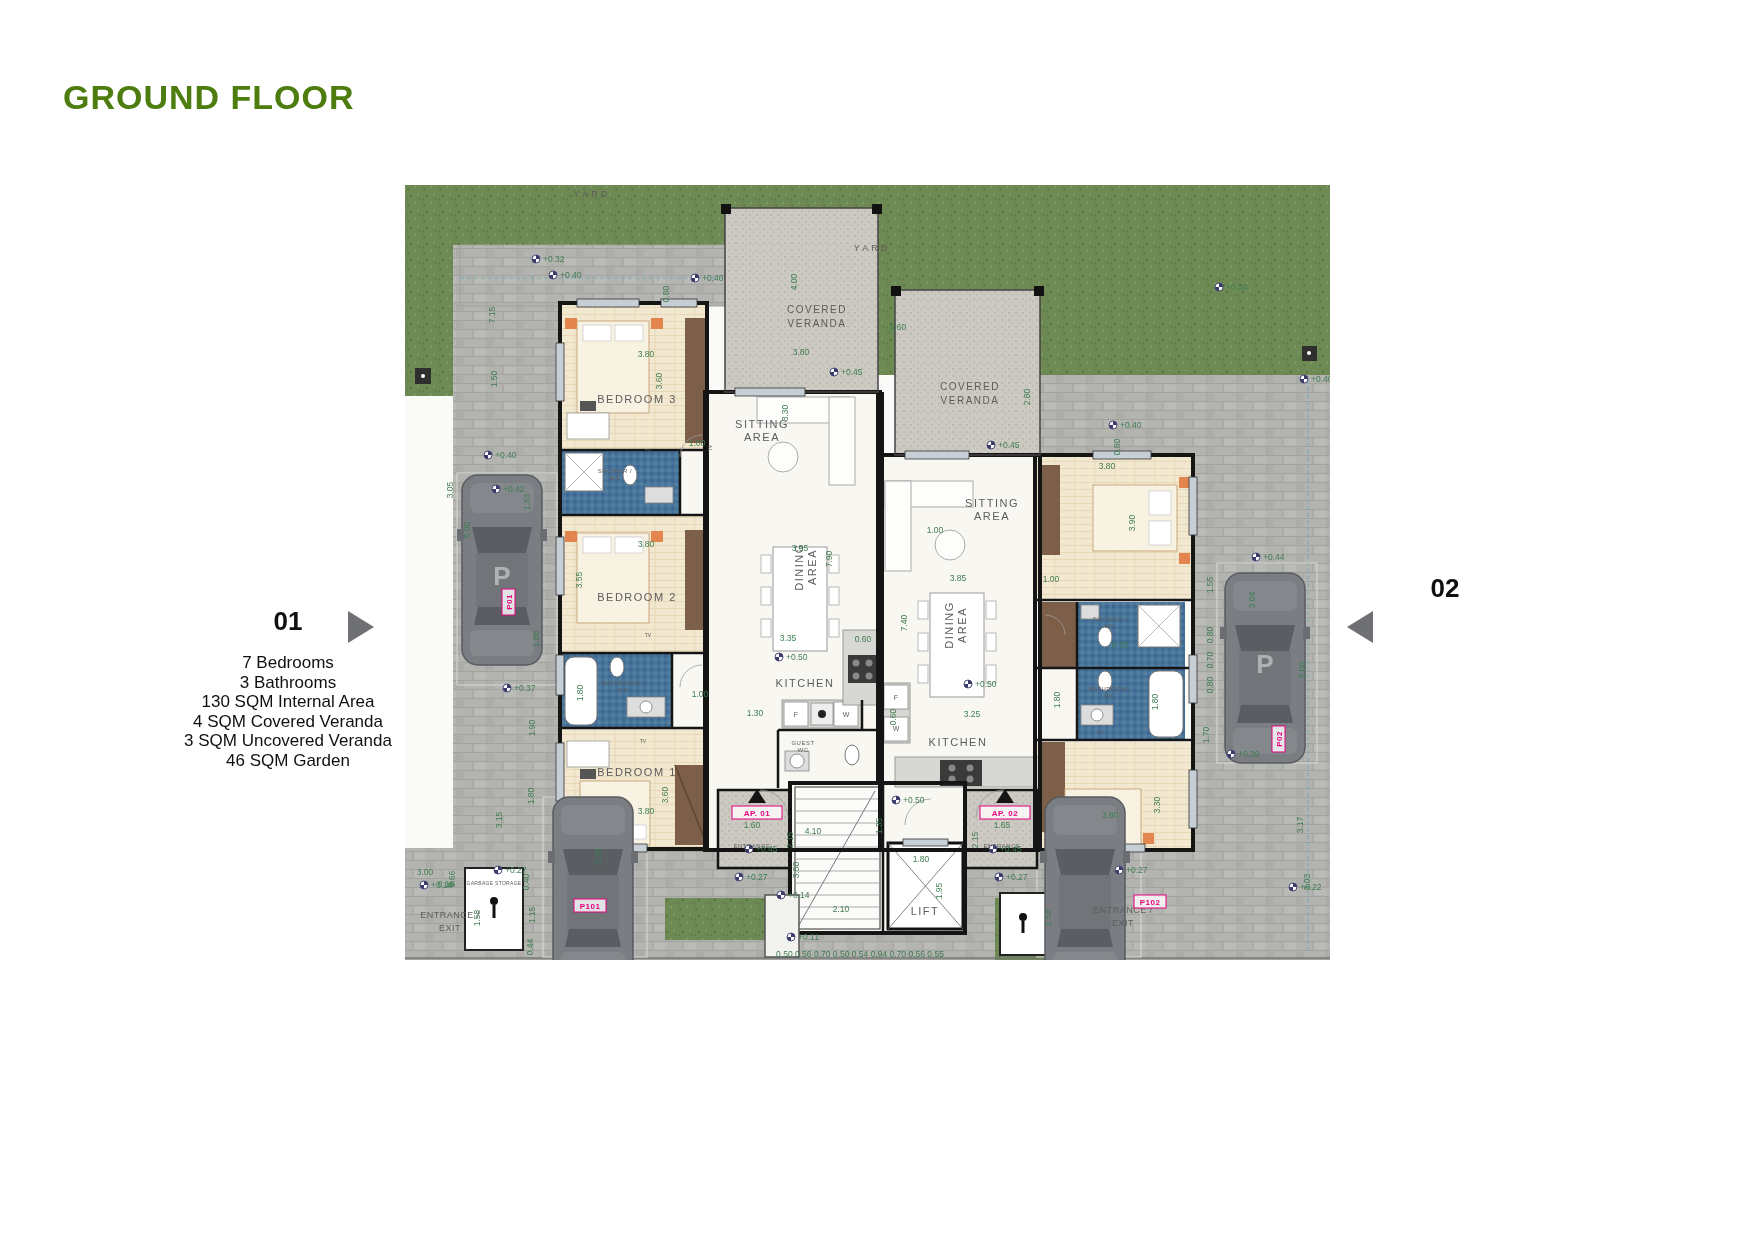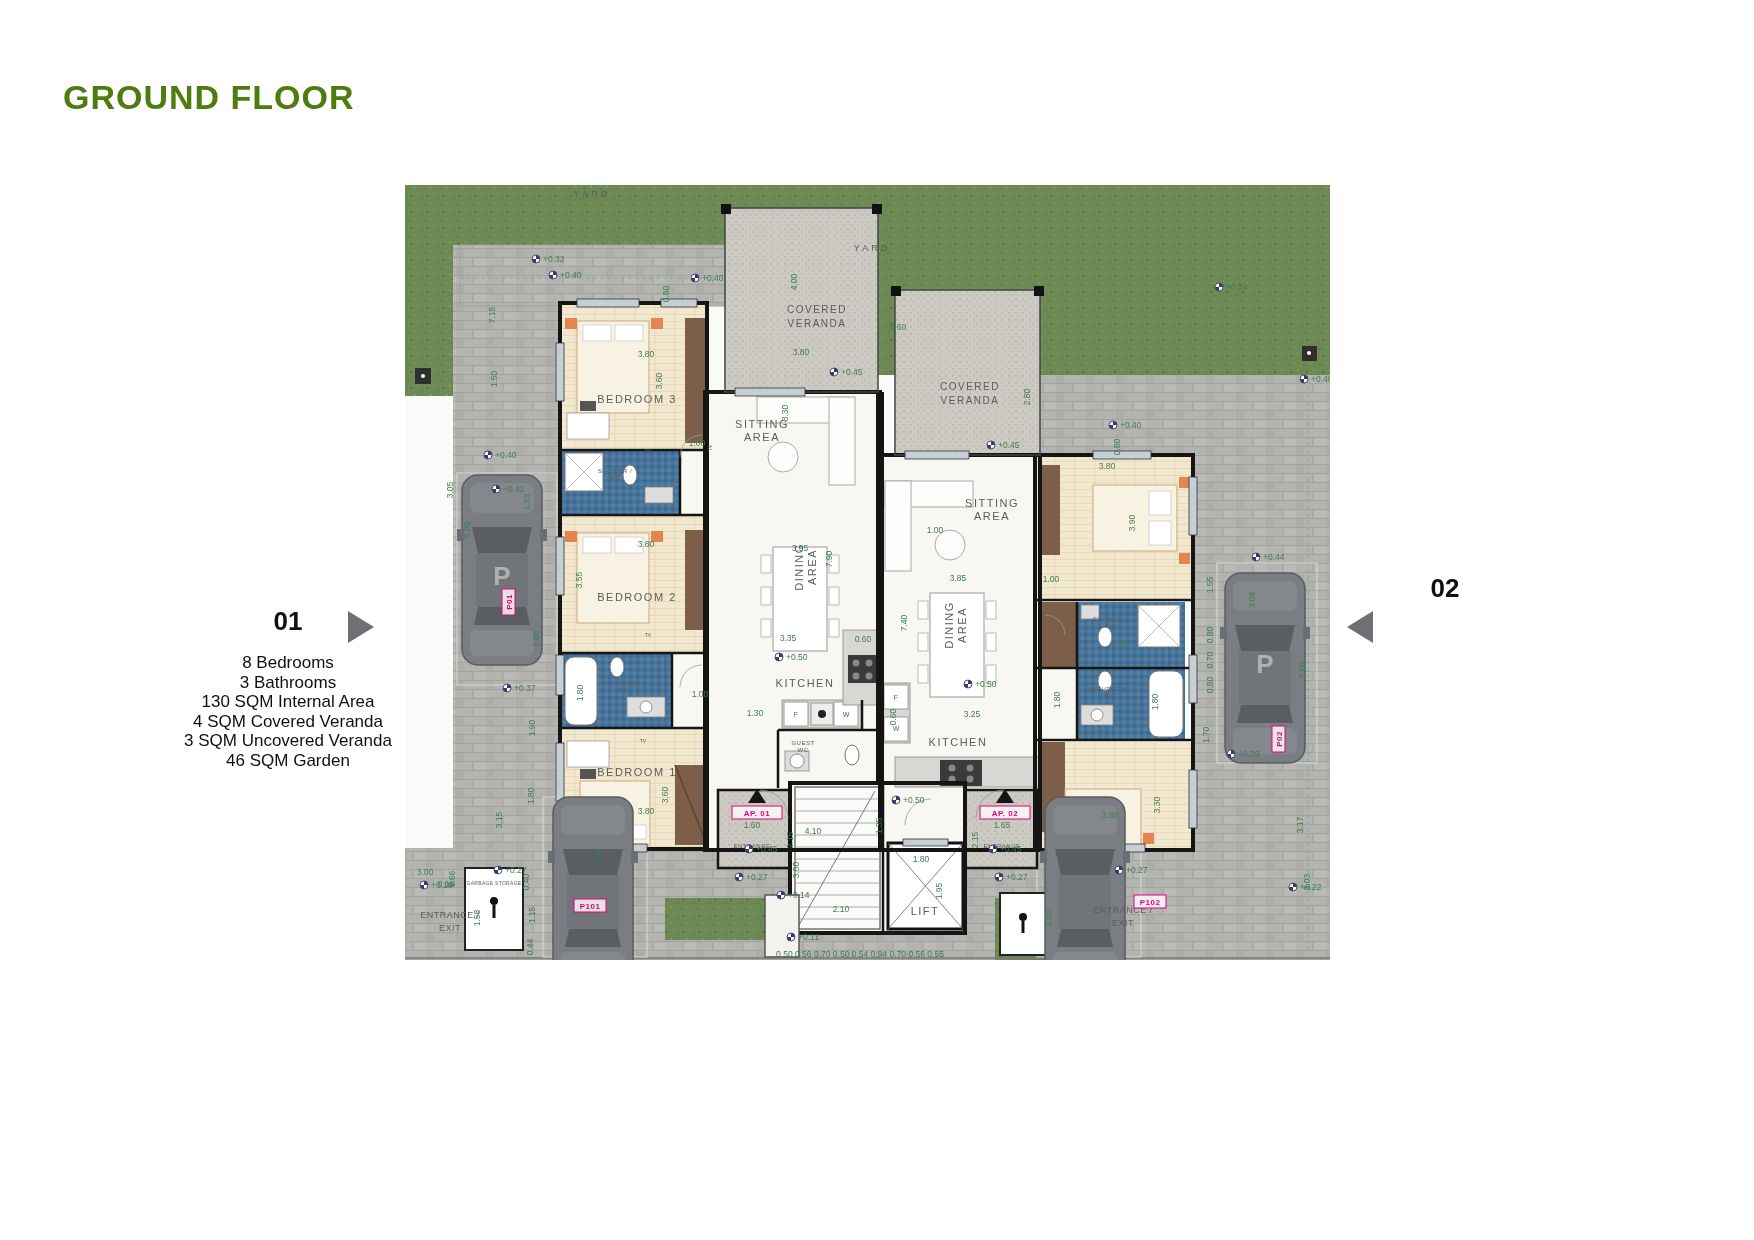--- a/index.html
+++ b/index.html
@@ -26,21 +26,21 @@
   .tagtxt{font-size:8px;font-weight:bold;fill:#E6007E;text-anchor:middle;letter-spacing:.5px}
 </style>
 </head>
 <body>
 
 <div class="page-title">GROUND FLOOR</div>
 
 <div class="unit-block" id="unit-left">
   <div class="unit-number">01</div>
   <div id="unit-left-details">
-      <div class="unit-line">8 Bedrooms</div>
+      <div class="unit-line">7 Bedrooms</div>
       <div class="unit-line">3 Bathrooms</div>
       <div class="unit-line">130 SQM Internal Area</div>
       <div class="unit-line">4 SQM Covered Veranda</div>
       <div class="unit-line">3 SQM Uncovered Veranda</div>
       <div class="unit-line">46 SQM Garden</div>
     </div>
 </div>
 <div class="arrow-right"></div>
 
 <div class="unit-block" id="unit-right">

